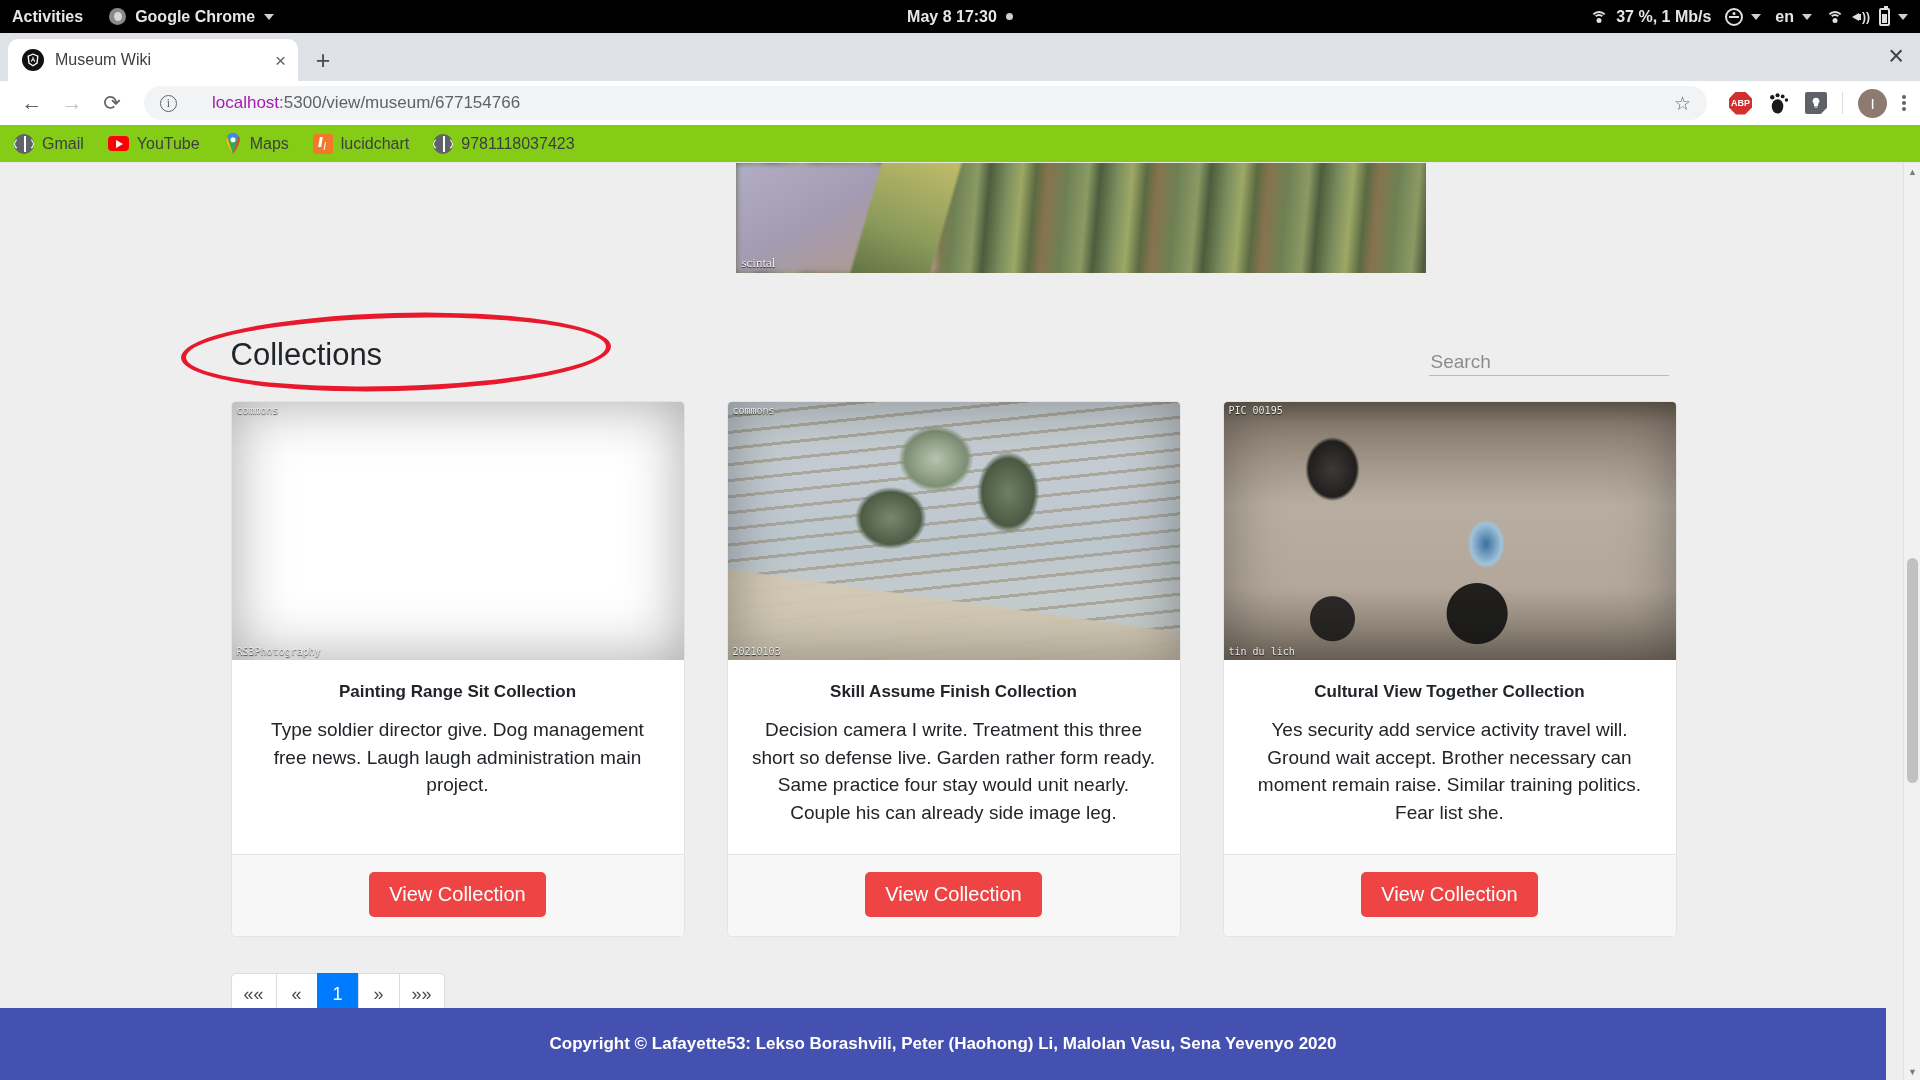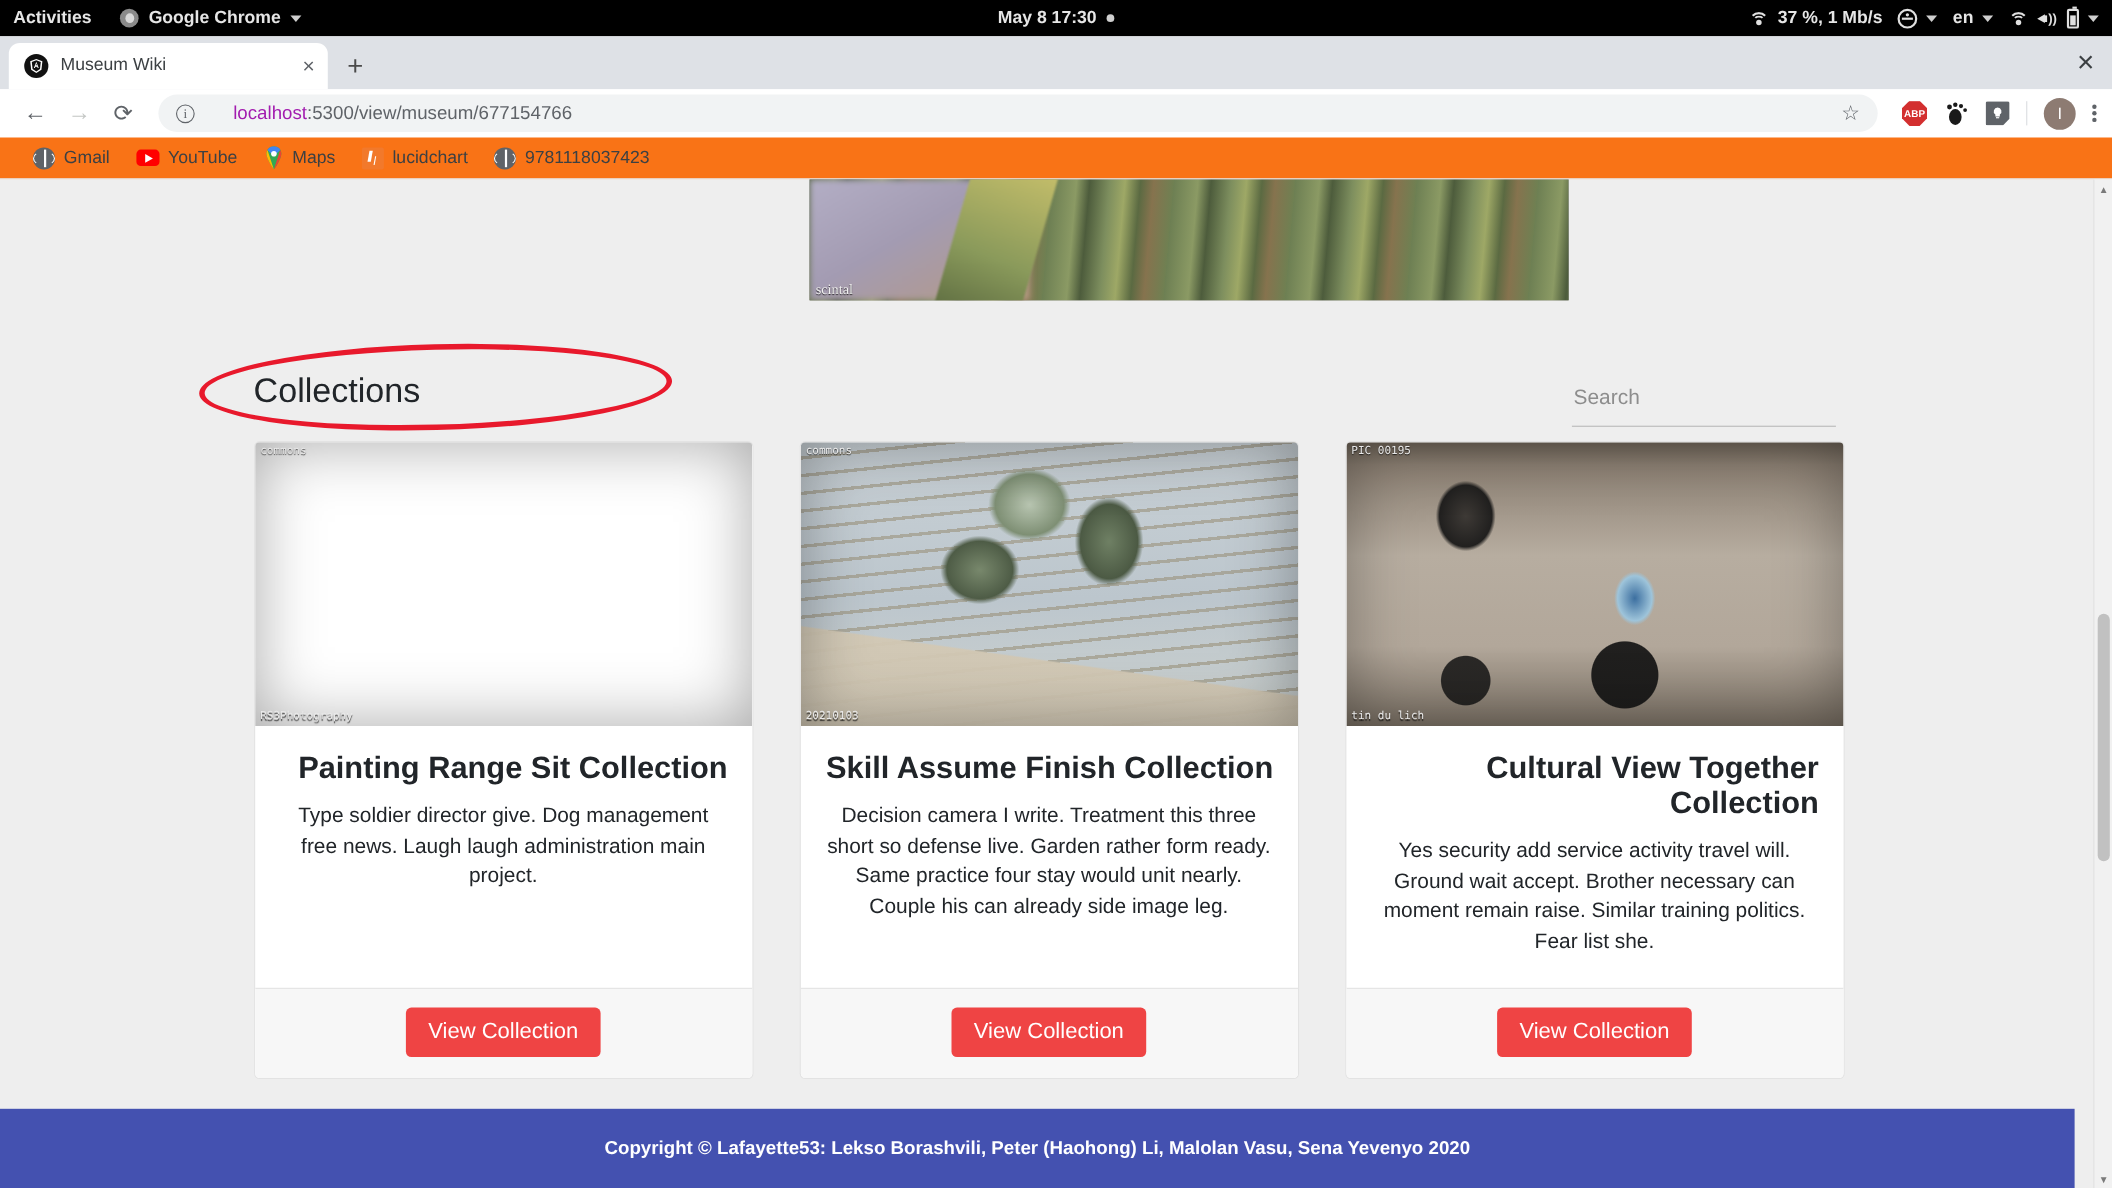--- a/index.html
+++ b/index.html
@@ -164,22 +164,22 @@
     width: 29px; height: 29px; border-radius: 50%; background: #8d7b72;
     display: flex; align-items: center; justify-content: center;
     color: #fff; font-size: 15px;
   }
   .kebab { font-size: 20px; color: #5f6368; letter-spacing: 0; line-height: 0.6;
            display: flex; flex-direction: column; gap: 2px; cursor: pointer; }
   .kebab span { width: 4px; height: 4px; border-radius: 50%; background: #5f6368; }
 
   
   .bookmarks {
-    height: 38px; background: #f97316; display: flex; align-items: center;
-    padding: 0 30px; gap: 24px; font-size: 16px; color: #3c4043;
+    height: 38px; background: #84cc16; display: flex; align-items: center;
+    padding: 0 14px; gap: 24px; font-size: 16px; color: #3c4043;
     border-bottom: 1px solid #e7e7e7;
   }
   .bm { display: flex; align-items: center; gap: 8px; cursor: pointer; }
   .bm-globe {
     width: 20px; height: 20px; border-radius: 50%; background: #5f6368; position: relative;
   }
   .bm-globe::after {
     content:""; position:absolute; inset:3px 0; border:1.5px solid #fff; border-radius:50%;
     border-top-color:transparent; border-bottom-color:transparent;
   }
@@ -255,41 +255,41 @@
   .ellipse {
     position: absolute; left: -50px; top: -24px; width: 430px; height: 78px;
     border: 5px solid #e8192c; border-radius: 50%;
     transform: rotate(-1.5deg); pointer-events: none;
   }
   .search-box {
     position: absolute; right: 8px; top: 10px; width: 240px;
   }
   .search-input {
     width: 100%; border: none; border-bottom: 1.5px solid #b9b9b9;
-    background: transparent; font-size: 19px; color: #0369a1; padding: 4px 2px 14px 2px;
+    background: transparent; font-size: 19px; color: #0369a1; padding: 4px 2px 2px 2px;
     font-family: "Liberation Sans", sans-serif; outline: none;
   }
   .search-input::placeholder { color: #8d8d8d; }
 
   .cards {
     display: grid; grid-template-columns: repeat(3, 1fr); gap: 42px; margin-top: 28px;
   }
   .card {
     background: #fff; border: 1px solid #e3e3e3; border-radius: 5px; overflow: hidden;
     display: flex; flex-direction: column;
   }
   .card-img { height: 258px; position: relative; overflow: hidden; }
   .card-mark {
     position: absolute; left: 5px; bottom: 3px; color: #e9e9e9; font-size: 10px;
     font-family: "DejaVu Sans Mono", monospace; text-shadow: 0 1px 1px rgba(0,0,0,.7);
   }
   .card-mark.tl { left: 5px; top: 3px; bottom: auto; }
   .card-body { padding: 22px 22px 28px 22px; flex: 1; text-align: center; }
   .card-title {
-    font-size: 28px; font-weight: bold; color: #212529; margin-bottom: 14px; text-align: right;
+    font-size: 17px; font-weight: bold; color: #212529; margin-bottom: 14px;
   }
   .card-text { font-size: 19px; color: #212529; line-height: 1.45; }
   .card-foot {
     border-top: 1px solid #e3e3e3; background: #f7f7f7;
     padding: 17px 0 19px 0; text-align: center;
   }
   .btn-view {
     background: #ef4444; color: #fff; border: none; border-radius: 5px;
     font-size: 20px; padding: 11px 20px; cursor: pointer;
     font-family: "Liberation Sans", sans-serif;

